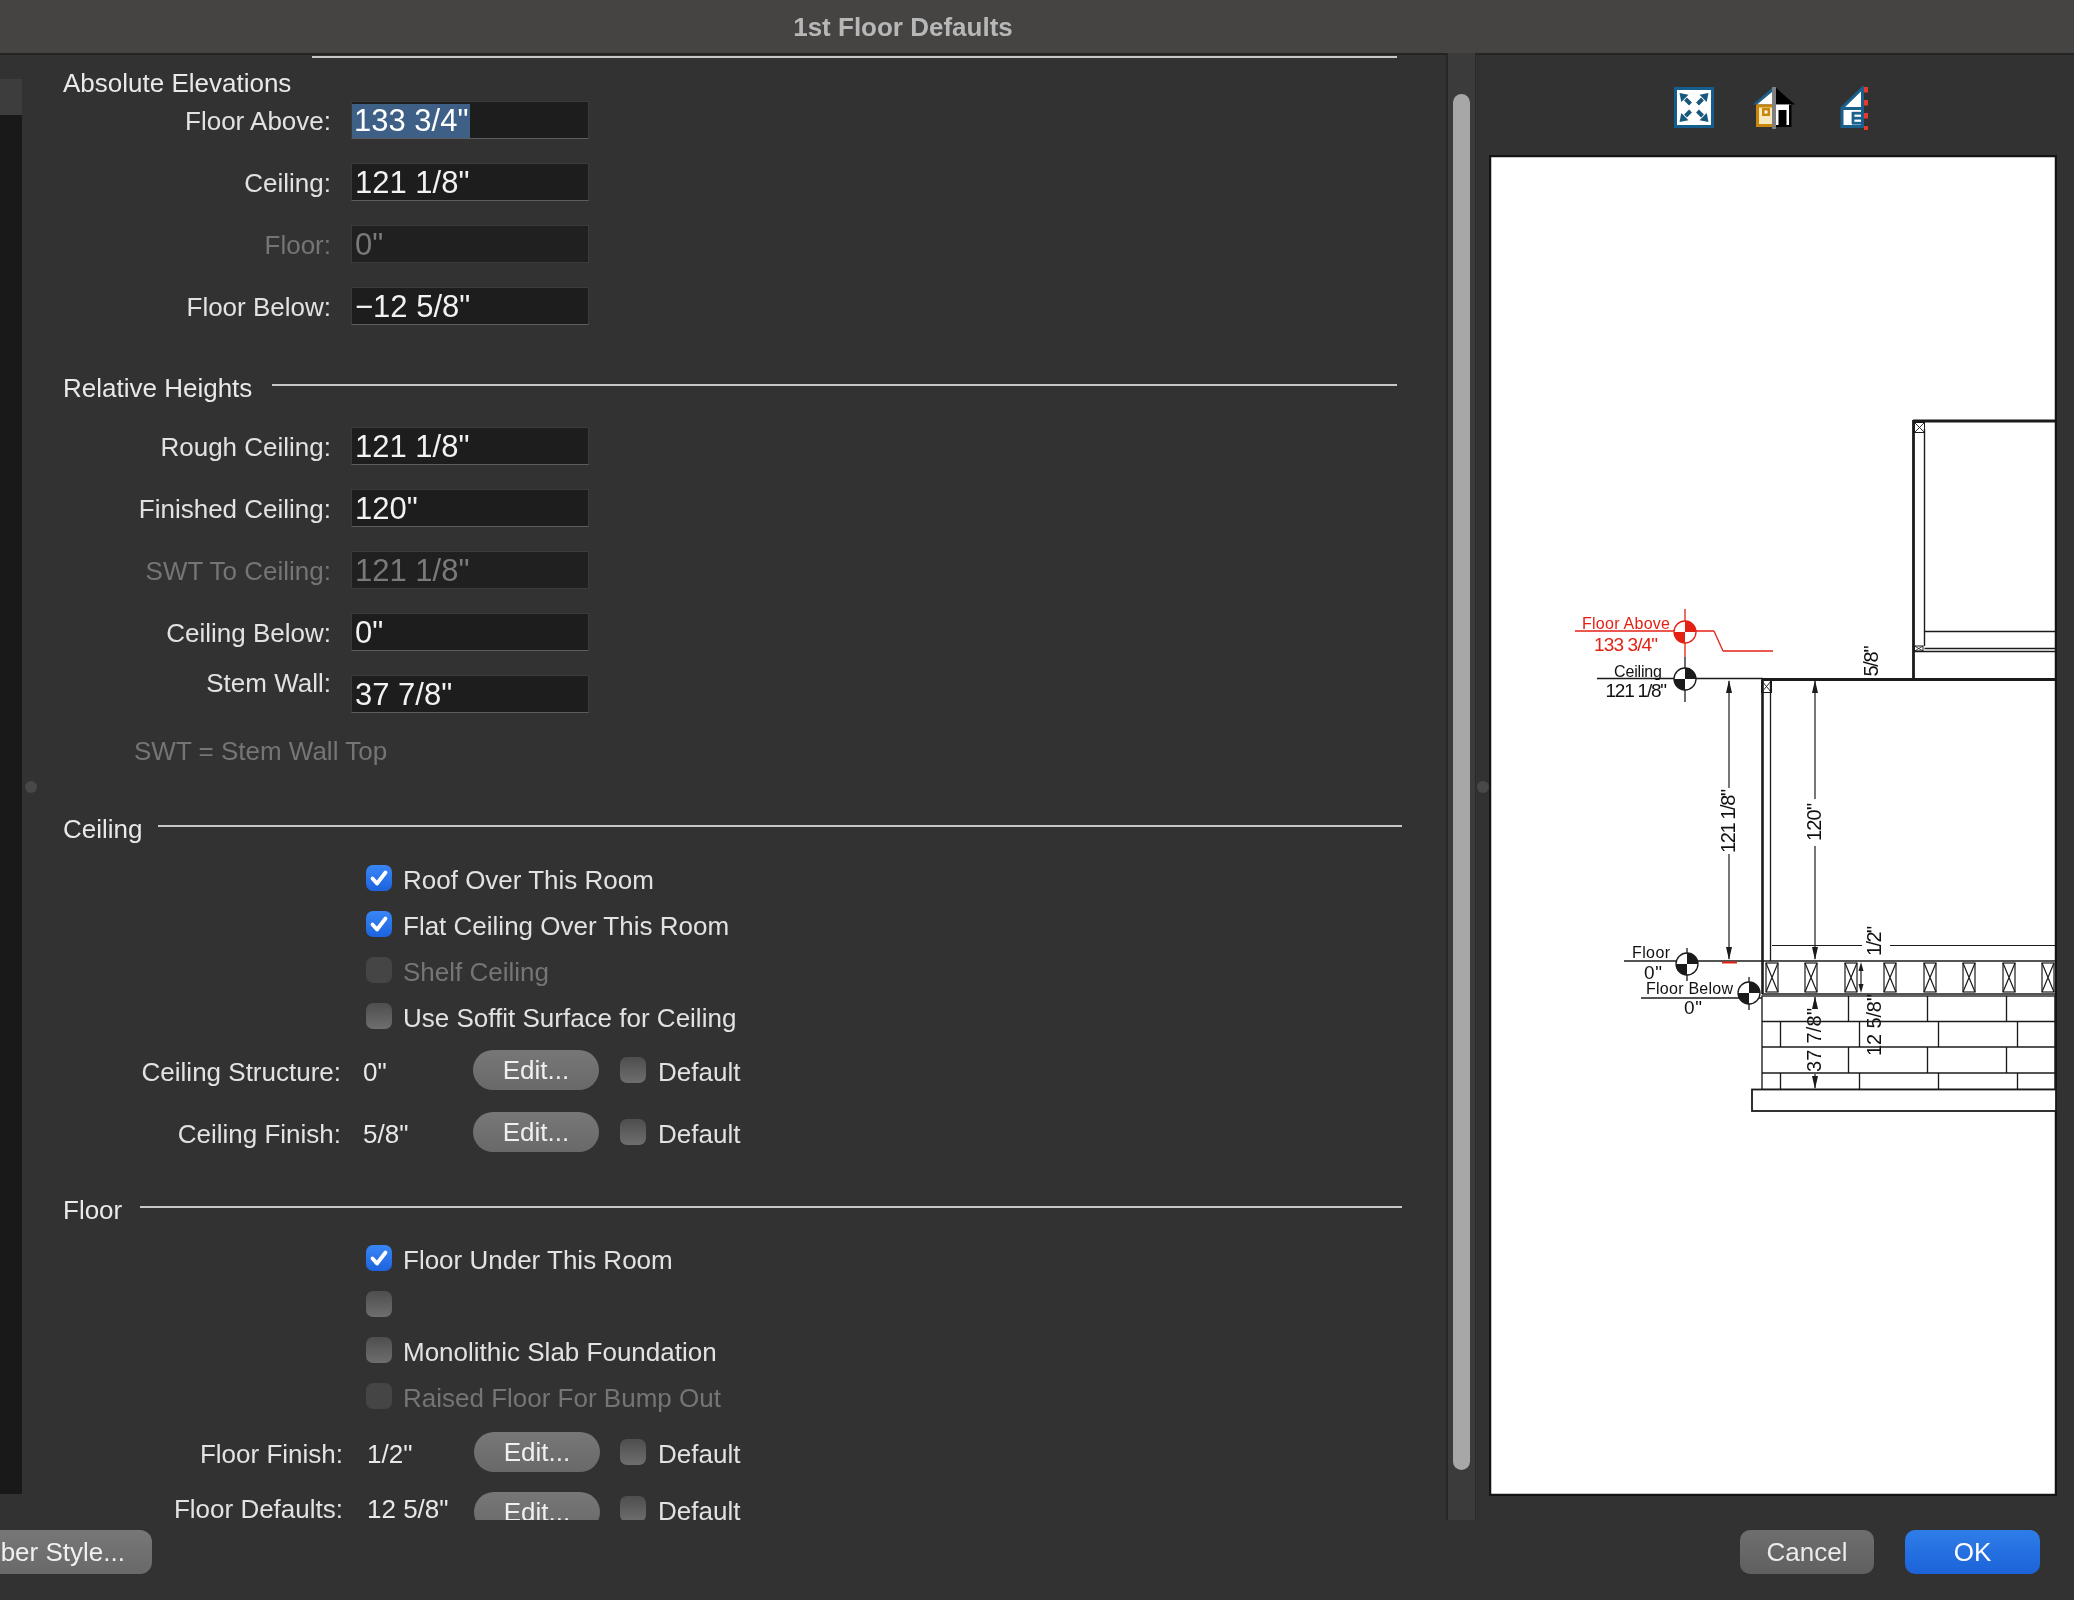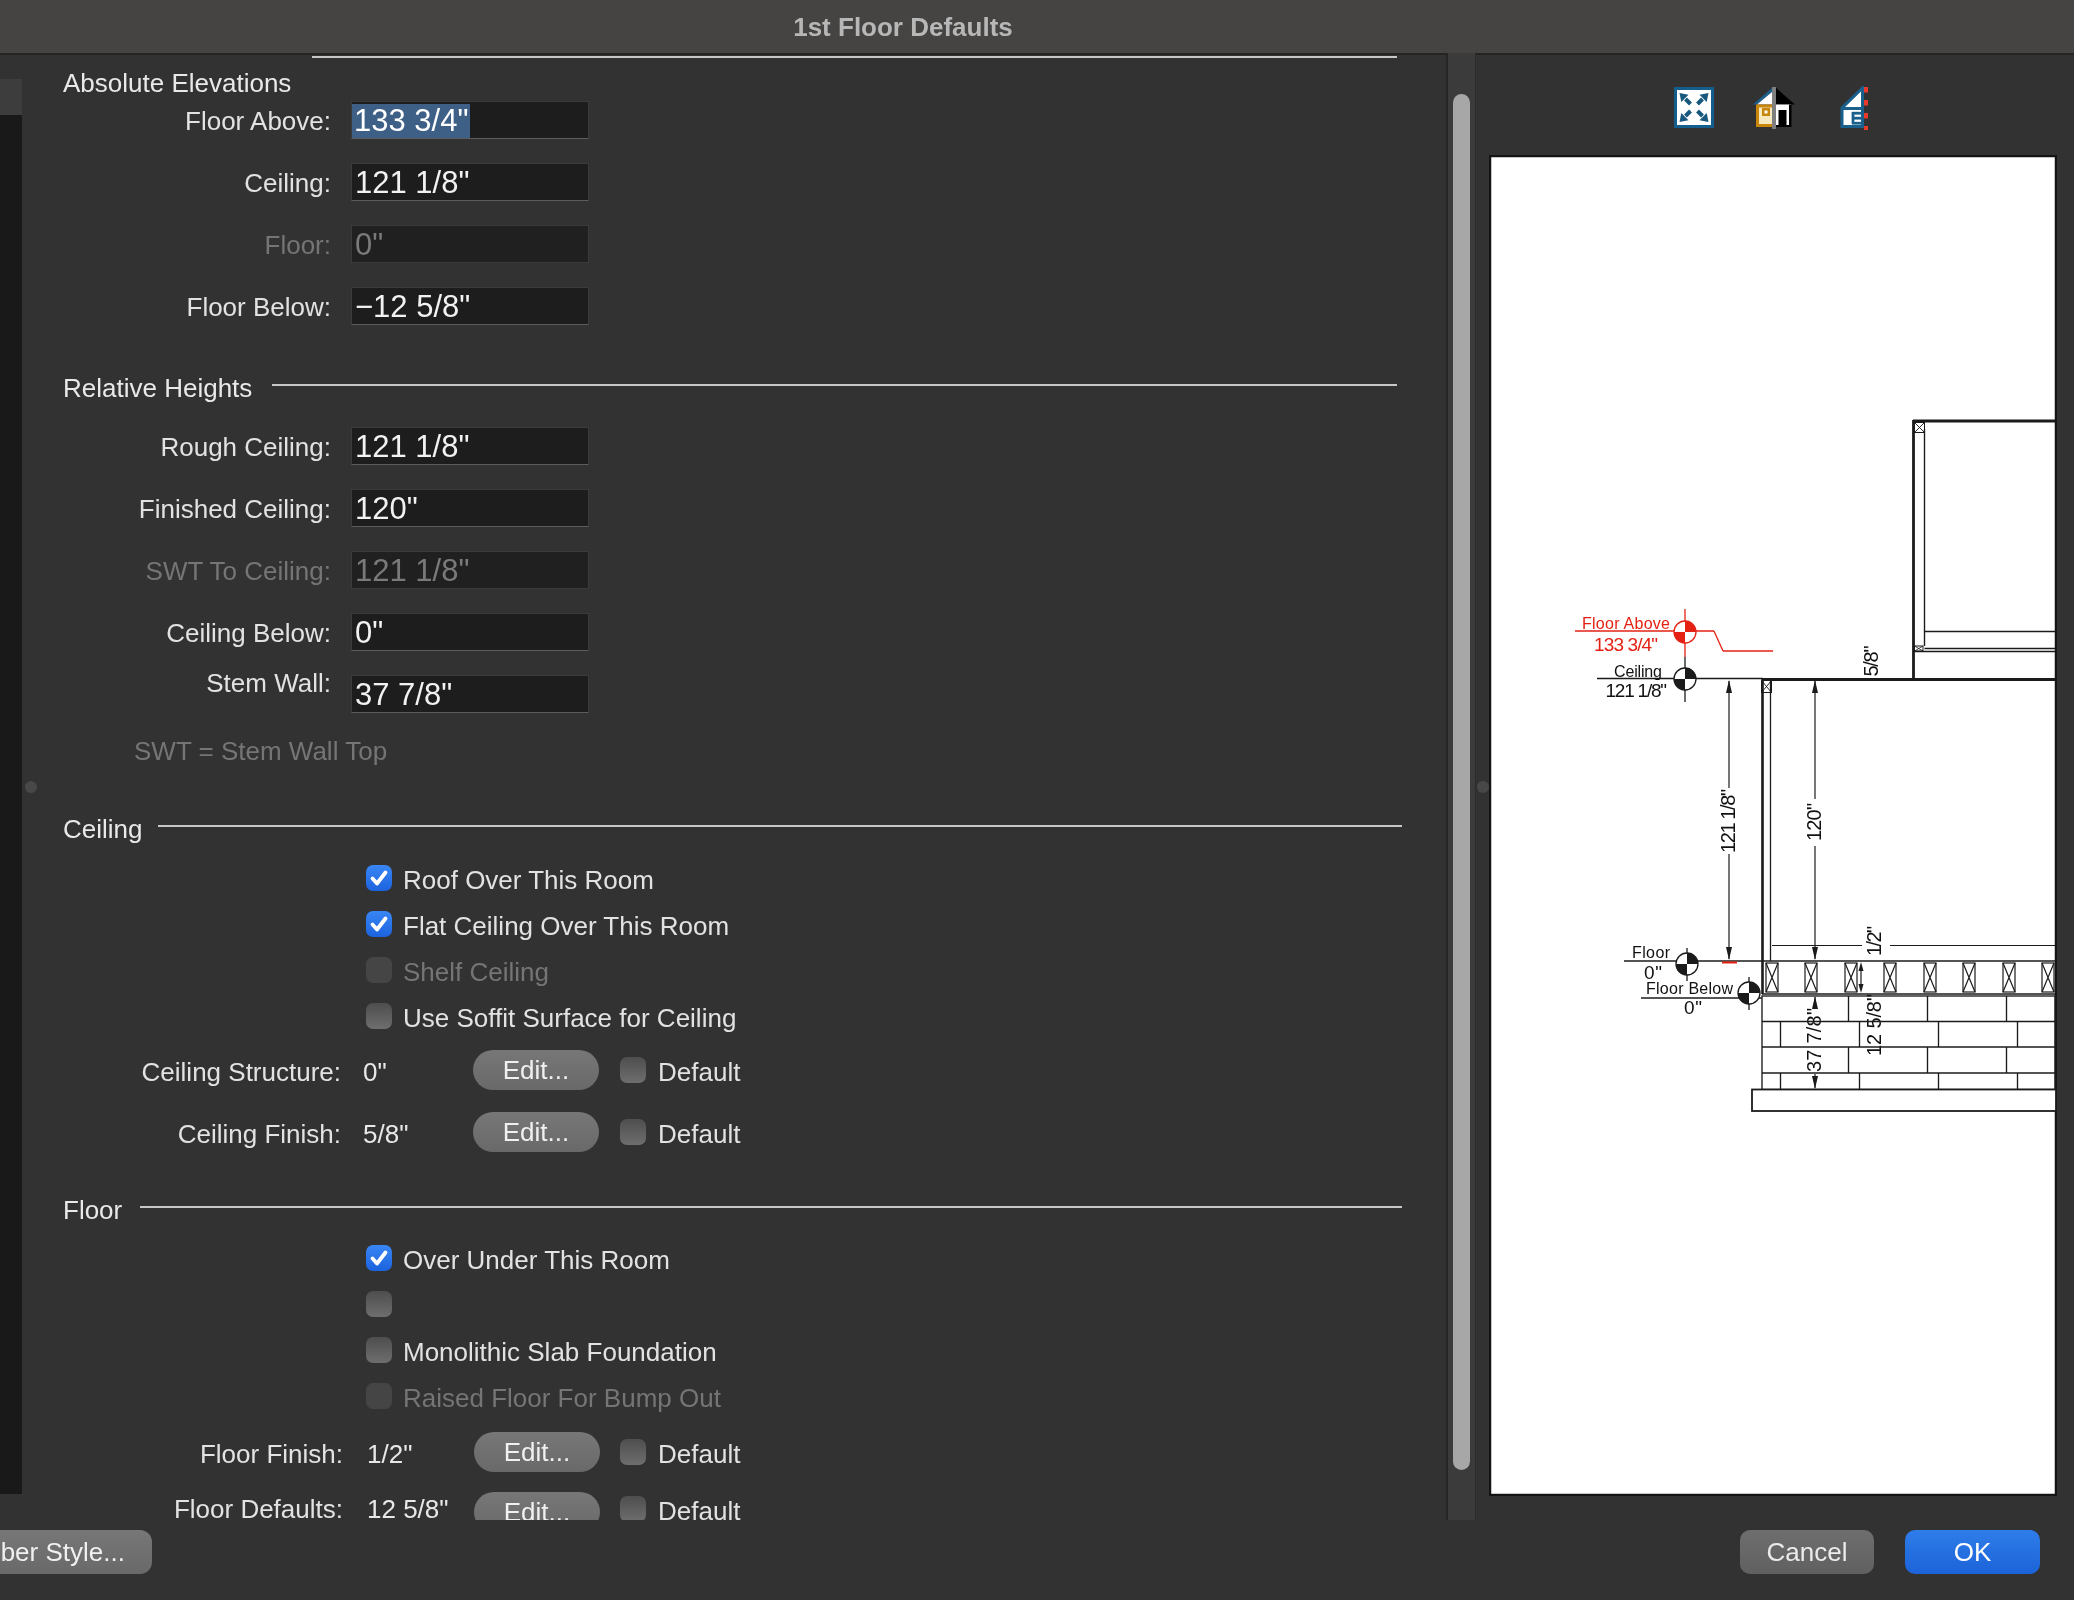--- a/index.html
+++ b/index.html
@@ -93,21 +93,21 @@
 <div class="btn" style="left:473px;top:1112px;width:126px;height:40px;line-height:40px;">Edit...</div>
 <div class="cb" style="left:620px;top:1119px;"></div>
 <div class="cblbl" style="left:658px;top:1119px;">Default</div>
 
 <div class="sechead" style="left:63px;top:1195px;">Floor</div>
 <div class="secline" style="left:140px;top:1206px;width:1262px;"></div>
 
 <div class="cb on" style="left:366px;top:1245px;"><svg width="26" height="26" viewBox="0 0 26 26">
           <path d="M6.5 13.5 L11 18.5 L19.5 7.5" stroke="#fff" stroke-width="3.8" fill="none" stroke-linecap="round" stroke-linejoin="round"></path>
         </svg></div>
-<div class="cblbl" style="left:403px;top:1245px;">Over Under This Room</div>
+<div class="cblbl" style="left:403px;top:1245px;">Floor Under This Room</div>
 <div class="cb" style="left:366px;top:1291px;"></div>
 <div class="cb" style="left:366px;top:1337px;"></div>
 <div class="cblbl" style="left:403px;top:1337px;text-align:center;">Monolithic Slab Foundation</div>
 <div class="cb dis" style="left:366px;top:1383px;"></div>
 <div class="cblbl dis" style="left:403px;top:1383px;">Raised Floor For Bump Out</div>
 
 <div class="lbl" style="right:1103px;top:1439px;">Floor Finish:</div>
 <div class="val" style="left:367px;top:1439px;">1/2"</div>
 <div class="btn" style="left:474px;top:1432px;width:126px;height:40px;line-height:40px;">Edit...</div>
 <div class="cb" style="left:620px;top:1439px;"></div>

